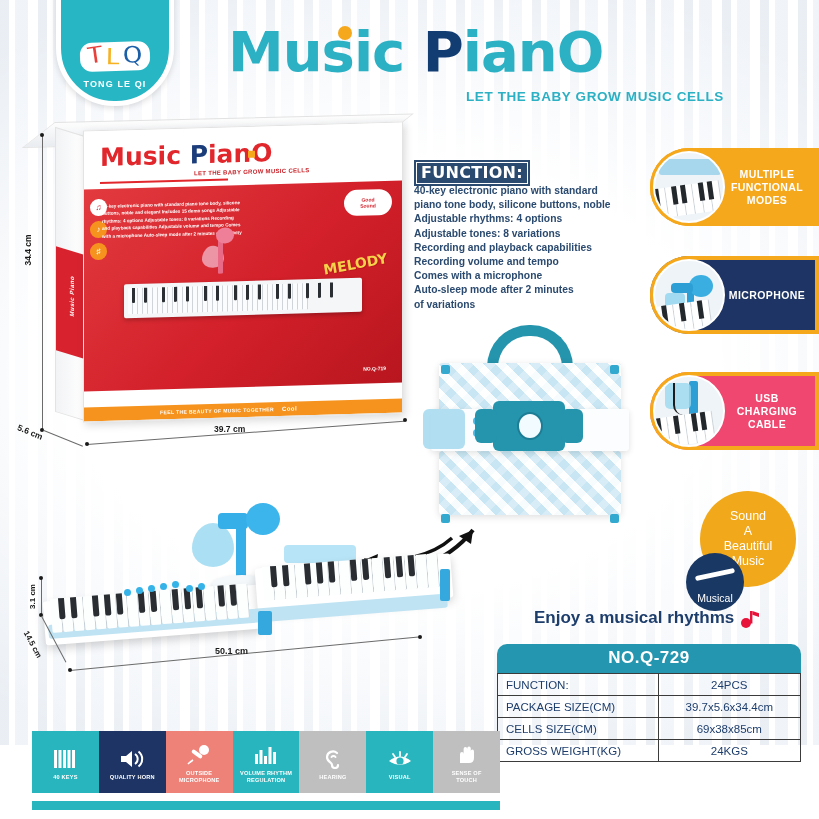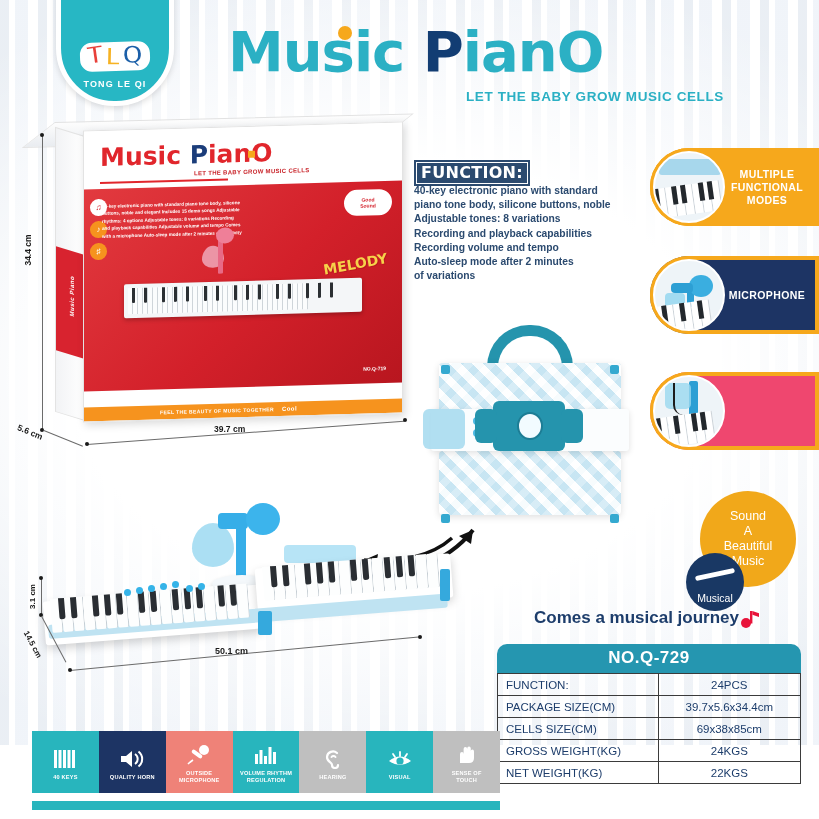--- a/index.html
+++ b/index.html
@@ -481,23 +481,25 @@
 
   <div class="dimline" style="left:87px; top:444px; width:318px; height:1px; transform:rotate(-4.2deg); transform-origin:left top;"></div>
   <div class="dimdot" style="left:85px; top:442px;"></div>
   <div class="dimdot" style="left:403px; top:418px;"></div>
   <div class="dim" style="left:214px; top:424px;">39.7 cm</div>
 
   <div class="fn-title">FUNCTION:</div>
   <div class="fn-list">
     <div>40-key electronic piano with standard</div>
     <div>piano tone body, silicone buttons, noble</div>
+    <div>Adjustable rhythms: 4 options</div>
     <div>Adjustable tones: 8 variations</div>
     <div>Recording and playback capabilities</div>
     <div>Recording volume and tempo</div>
+    <div>Comes with a microphone</div>
     <div>Auto-sleep mode after 2 minutes</div>
     <div>of variations</div>
   </div>
 
   <div class="feat feat-yellow" style="top:148px;">
     <div class="feat-inner">
       <div class="feat-photo">
         <div class="ph-rack"></div>
         <div class="ph-keys" style="left:-6px; bottom:6px;">
           <div class="ph-wk"></div>
@@ -563,20 +565,23 @@
             <div class="ph-wk"></div>
           <div class="ph-wk"></div>
             <div class="ph-wk"></div>
             <div class="ph-wk"></div>
           <div class="ph-bk" style="left:6px"></div>
             <div class="ph-bk" style="left:24px"></div>
           <div class="ph-bk" style="left:42px"></div>
             <div class="ph-bk" style="left:51px"></div>
         </div>
       </div>
+      <div class="feat-label">USB
+CHARGING
+CABLE</div>
     </div>
   </div>
 
   <div class="circ-yellow">
     <span style="white-space:pre-line;">Sound
 A
 Beautiful
 Music</span>
   </div>
   <div class="circ-navy">
@@ -703,21 +708,21 @@
   <div class="dim" style="left:20px; top:592px; transform:rotate(-90deg); font-size:8px;">3.1 cm</div>
 
   <div class="dimline" style="left:42px; top:616px; width:52px; height:1px; transform:rotate(62deg); transform-origin:left top;"></div>
   <div class="dim" style="left:18px; top:640px; transform:rotate(62deg); font-size:8px;">14.5 cm</div>
 
   <div class="dimline" style="left:70px; top:670px; width:350px; height:1px; transform:rotate(-5.5deg); transform-origin:left top;"></div>
   <div class="dimdot" style="left:68px; top:668px;"></div>
   <div class="dimdot" style="left:418px; top:635px;"></div>
   <div class="dim" style="left:215px; top:646px; font-size:9px;">50.1 cm</div>
 
-  <div class="enjoy">Comes a musical journey</div>
+  <div class="enjoy">Enjoy a musical rhythms</div>
   <svg class="note-red" viewBox="0 0 20 18">
     <circle cx="6" cy="13" r="5" fill="#e8133a"></circle>
     <rect x="10" y="1" width="2.4" height="12.5" fill="#e8133a"></rect>
     <path d="M12.4 1 L19 3.2 L19 7 L12.4 4.8 Z" fill="#e8133a"></path>
   </svg>
 
   <div class="spec">
     <div class="spec-head">NO.Q-729</div>
     <table>
       <tbody>
@@ -730,24 +735,20 @@
         <td class="v">39.7x5.6x34.4cm</td>
       </tr>
       <tr>
         <td>CELLS SIZE(CM)</td>
         <td class="v">69x38x85cm</td>
       </tr>
       <tr>
         <td>GROSS WEIGHT(KG)</td>
         <td class="v">24KGS</td>
       </tr>
-      <tr>
-        <td>NET WEIGHT(KG)</td>
-        <td class="v">22KGS</td>
-      </tr>
     </tbody>
       </table>
   </div>
 
   <div class="strip">
 
     <div class="strip-cell c-teal">
       <div class="ic">
         <svg width="24" height="18" viewBox="0 0 24 18">
           <rect x="1" y="0" width="3" height="18" fill="#fff"></rect>

